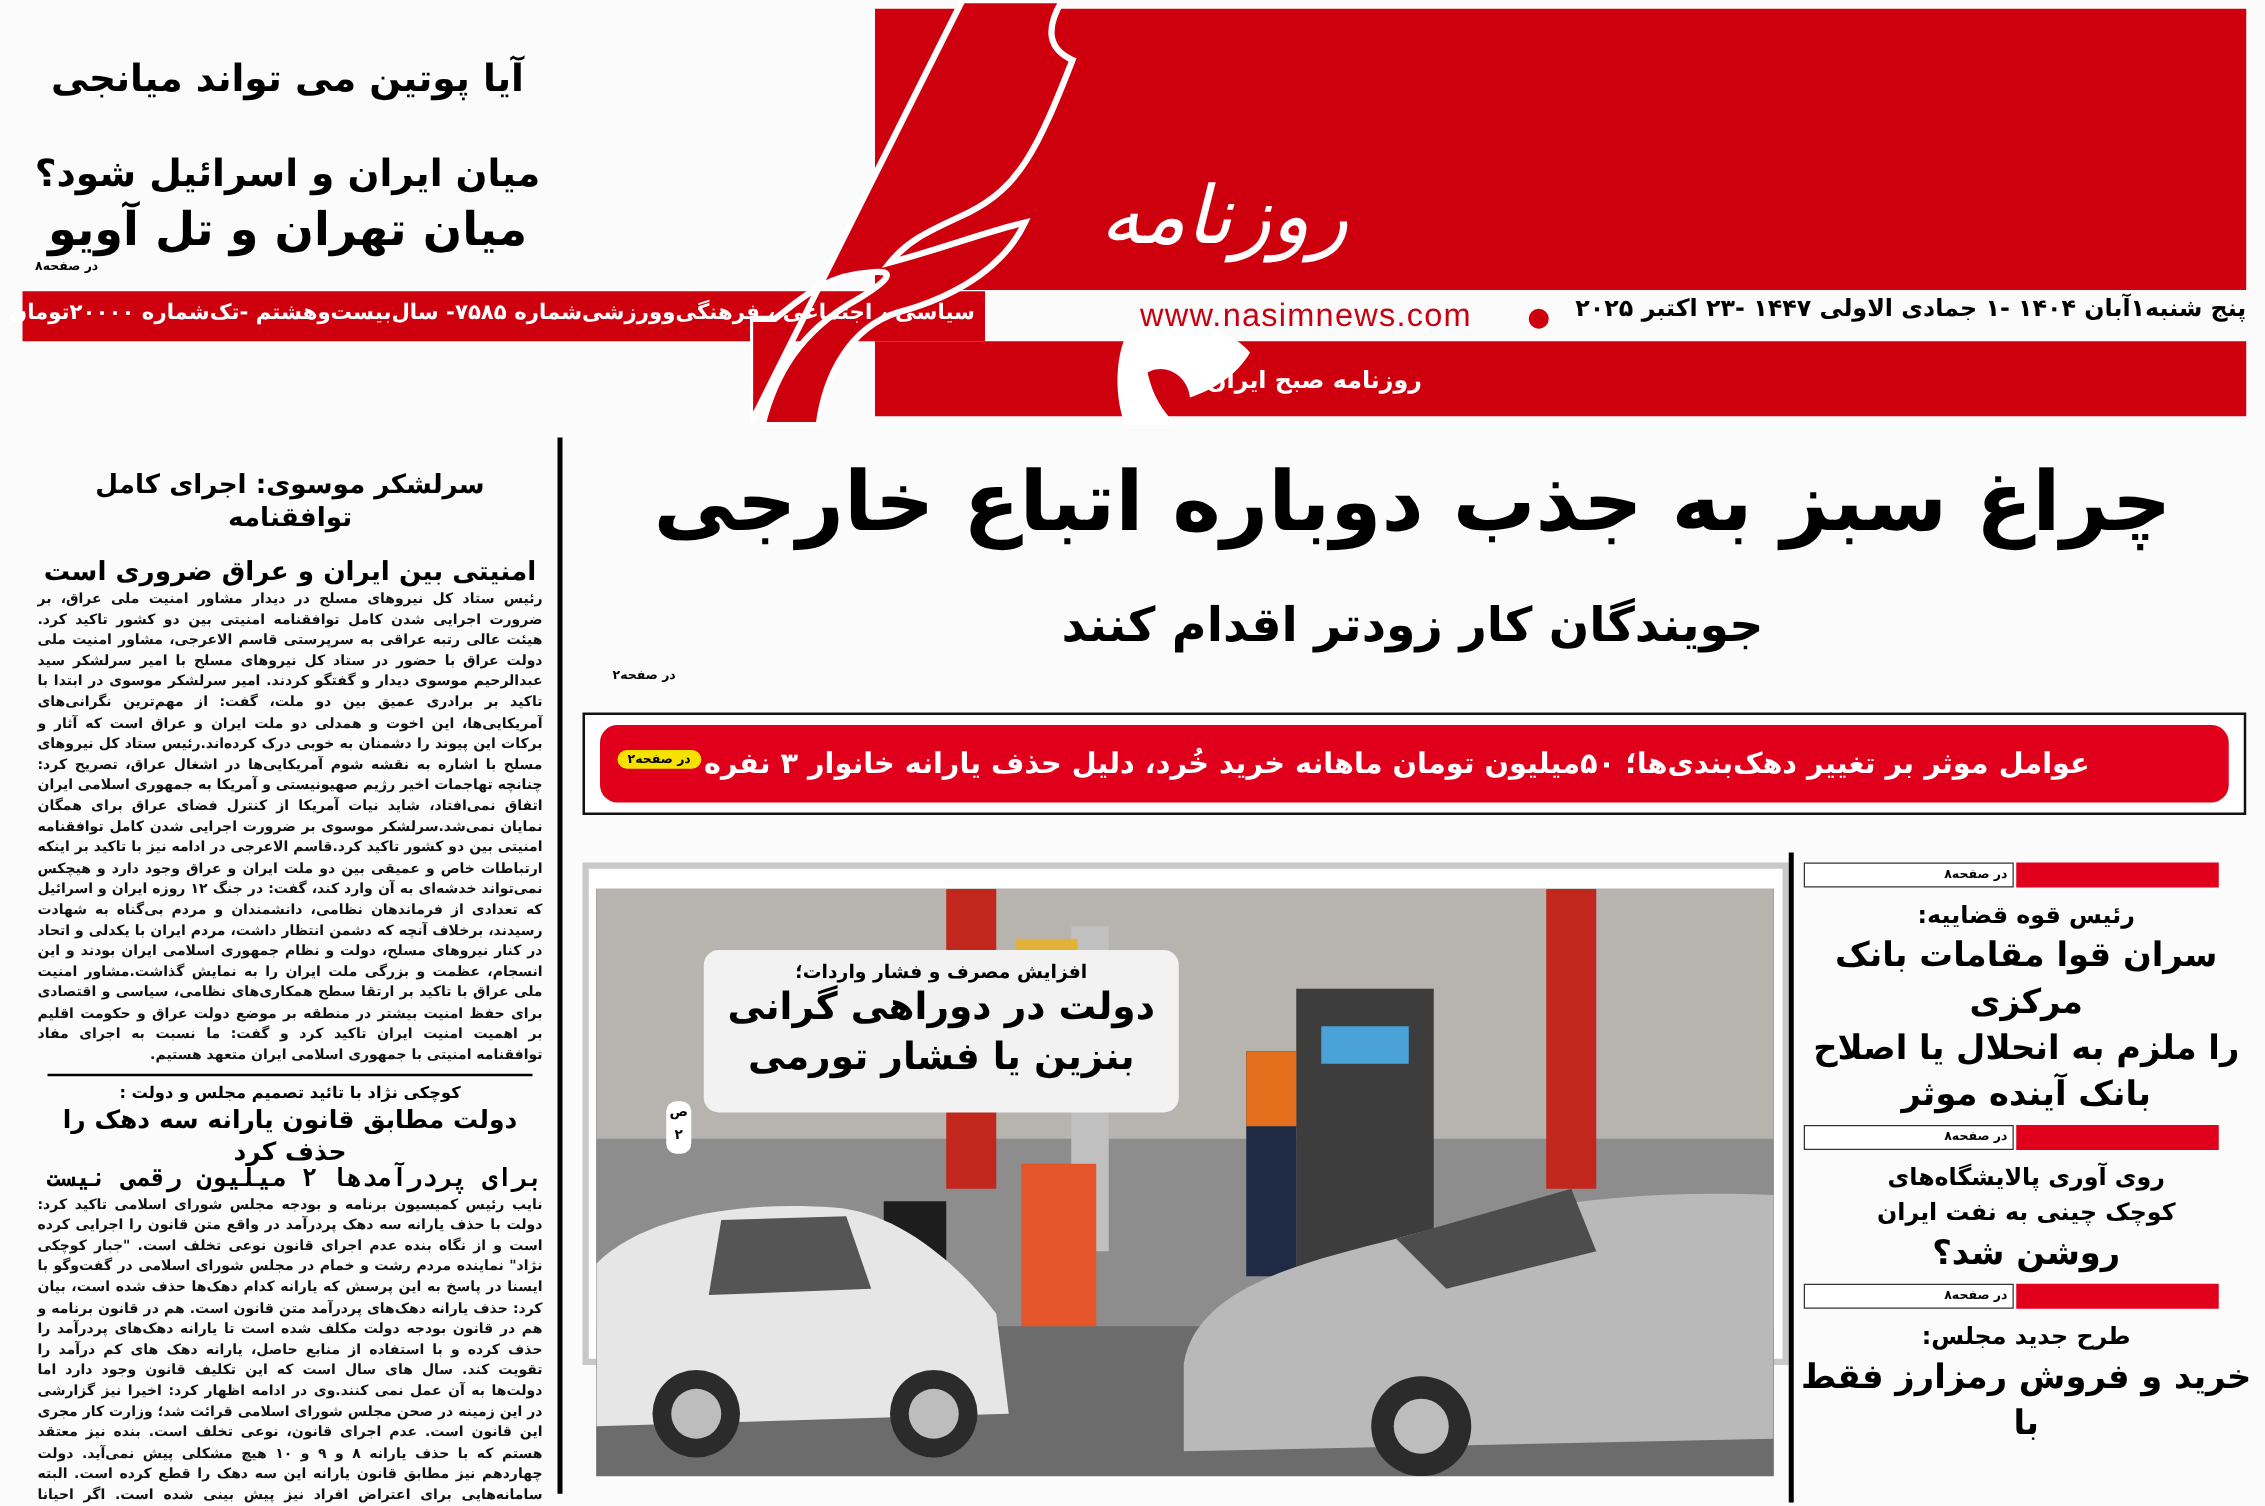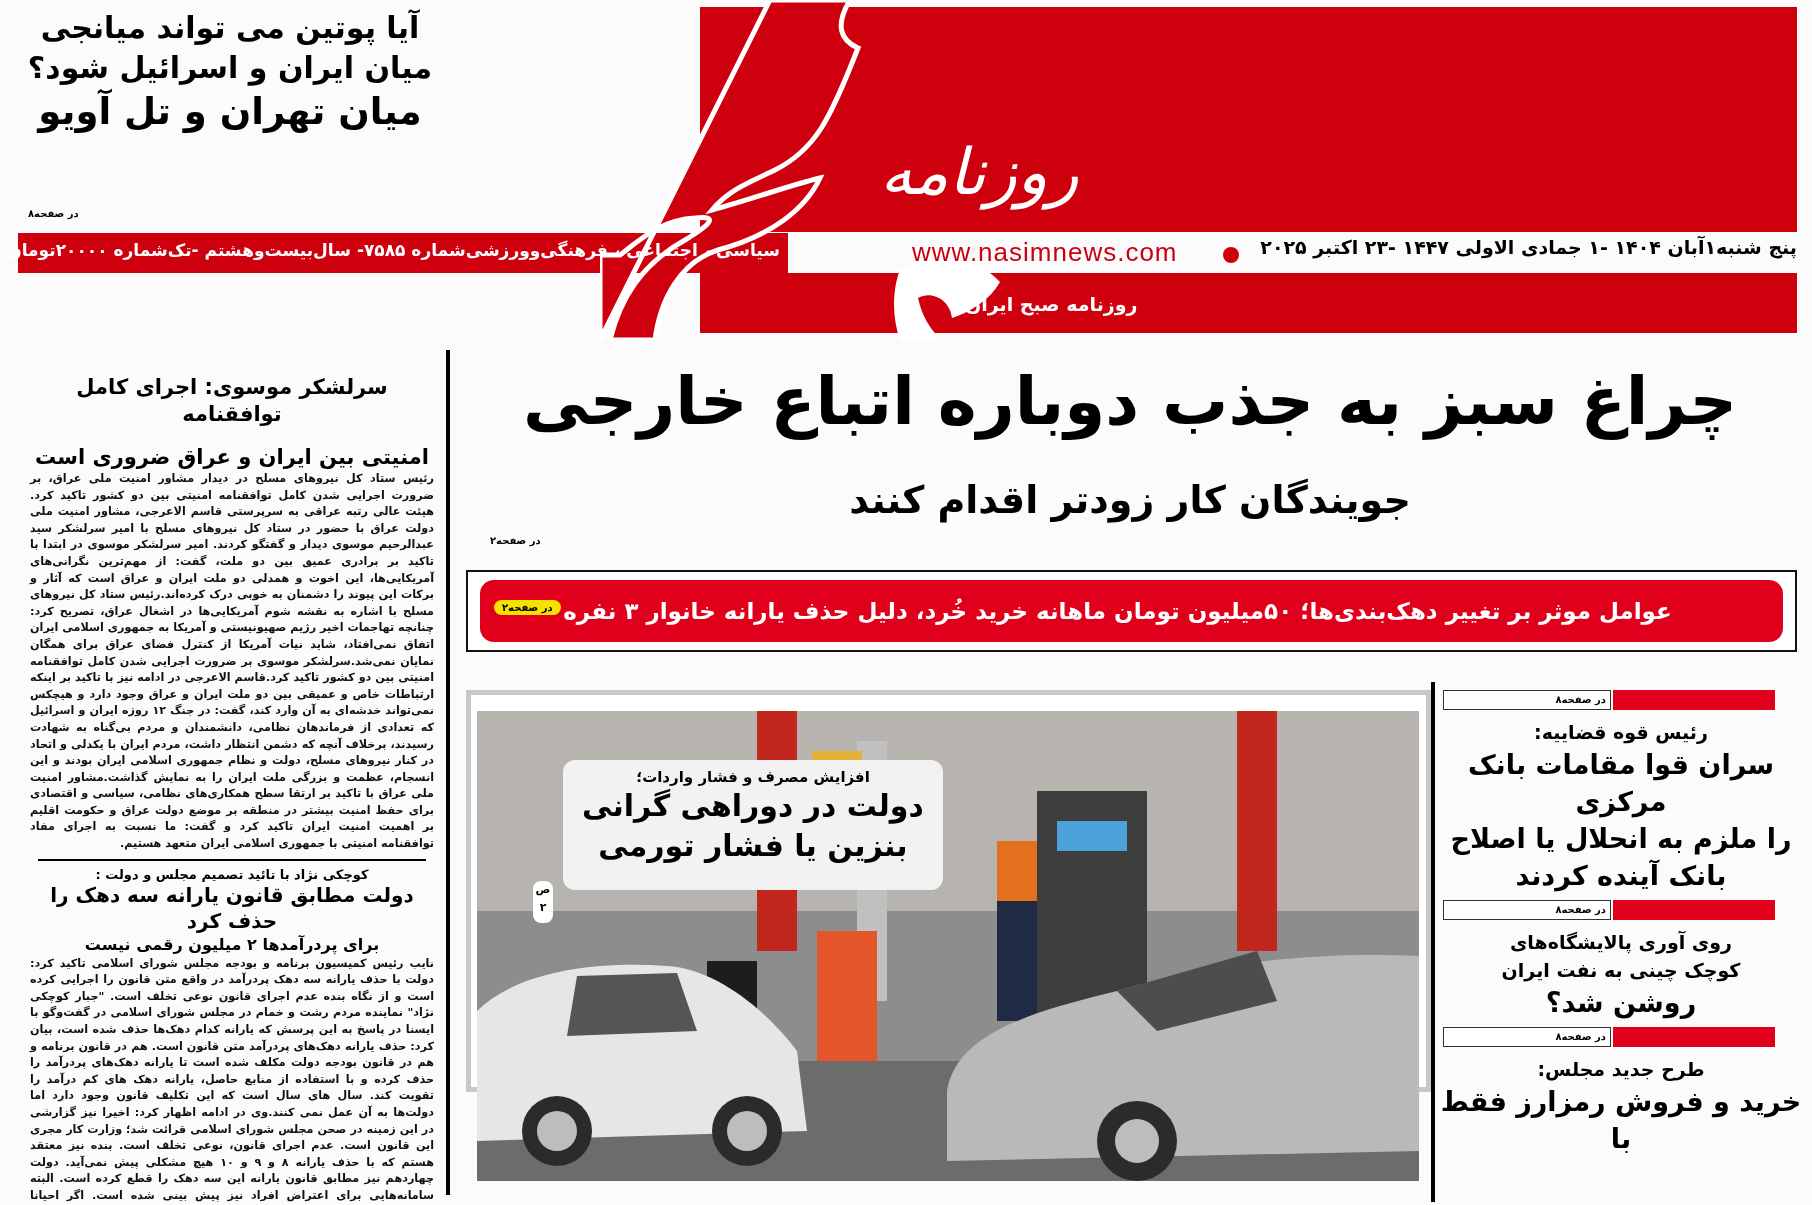--- a/index.html
+++ b/index.html
@@ -16,21 +16,21 @@
 
   .logo-word { position: absolute; left: 880px; top: 135px; font-family: "DejaVu Serif", serif; font-size: 64px; color: #fff; font-style: italic; letter-spacing: 8px; }
   .website { position: absolute; left: 912px; top: 237px; direction: ltr; font-family: "Liberation Sans", sans-serif; font-size: 26px; color: #c80010; letter-spacing: 1px; }
   .red-dot { position: absolute; left: 1223px; top: 247px; width: 16px; height: 16px; border-radius: 50%; background: #cf000e; }
   .date-line { position: absolute; right: 15px; top: 236px; font-family: "DejaVu Sans", sans-serif; font-weight: bold; font-size: 19px; color: #000; white-space: nowrap; }
   .tagline { position: absolute; left: 965px; top: 293px; font-weight: bold; font-size: 19px; color: #fff; white-space: nowrap; }
   .issue-line { position: absolute; left: 20px; top: 240px; width: 760px; font-size: 17px; font-weight: bold; color: #fff; white-space: nowrap; text-align: right; }
 
   
   .teaser { position: absolute; left: 20px; top: 8px; width: 420px; text-align: center; }
-  .teaser .q1 { font-size: 30px; font-weight: bold; line-height: 40px; }
+  .teaser .q1 { font-size: 30px; font-weight: bold; line-height: 40px; margin-top: 36px; }
   .teaser .q2 { font-size: 37px; font-weight: bold; line-height: 47px; }
   .page-ref-small { font-size: 10px; font-weight: bold; }
   .teaser .page-ref-small { position: absolute; left: 8px; top: 200px; }
 
   
   .main-headline { position: absolute; left: 470px; top: 360px; width: 1320px; text-align: center; font-size: 66px; font-weight: bold; line-height: 84px; letter-spacing: 1px; }
   .main-sub { position: absolute; left: 470px; top: 478px; width: 1320px; text-align: center; font-size: 38px; font-weight: bold; }
   .main-ref { position: absolute; left: 490px; top: 535px; font-size: 10px; font-weight: bold; }
 
   
@@ -39,21 +39,21 @@
   .banner-text { color: #fff; font-weight: bold; font-size: 23px; white-space: nowrap; }
   .banner-pill { position: absolute; left: 26px; top: 28px; background: #f6e200; border-radius: 12px; padding: 2px 8px; font-size: 10px; font-weight: bold; color: #000; }
 
   
   .left-col { position: absolute; left: 18px; top: 350px; width: 432px; height: 845px; border-right: 4px solid #000; padding: 8px 12px 0 12px; }
   .lc-title { text-align: center; font-size: 21px; font-weight: bold; line-height: 27px; margin-top: 16px; }
   .lc-body { font-size: 11.2px; line-height: 16.6px; text-align: justify; font-weight: bold; color: #111; margin-top: 0; }
   .lc-divider { height: 2px; background: #000; margin: 6px 8px; }
   .lc-kicker { text-align: center; font-size: 13px; font-weight: bold; }
   .lc-title2 { text-align: center; font-size: 20px; font-weight: bold; line-height: 26px; }
-  .lc-sub2 { text-align: center; font-size: 16px; font-weight: bold; line-height: 22px; }
+  .lc-sub2 { font-size: 20px; font-weight: bold; line-height: 22px; font-family: Liberation Mono, monospace; }
 
   
   .photo-frame { position: absolute; left: 466px; top: 690px; width: 965px; height: 402px; border: 5px solid #c8c8c8; background: #fff; }
   .photo { position: absolute; left: 6px; top: 16px; width: 942px; height: 470px; overflow: hidden; background: #7a7a7a; }
   .photo svg { width: 100%; height: 100%; display: block; }
   .photo-caption { position: absolute; left: 92px; top: 65px; width: 380px; height: 130px; background: #f2f2f2; border-radius: 12px; text-align: center; padding-top: 8px; }
   .photo-caption .kick { font-size: 15px; font-weight: bold; }
   .photo-caption .head { font-size: 30px; font-weight: bold; line-height: 40px; }
   .photo-pageref { position: absolute; left: 62px; top: 186px; width: 20px; height: 42px; background: #fff; border-radius: 8px; font-size: 11px; font-weight: bold; text-align: center; line-height: 18px; }
 
@@ -160,21 +160,21 @@
 
 <div class="right-col">
   <div class="rc-bar" style="margin-top:8px">
     <div class="red"></div>
     <div class="box">در صفحه۸</div>
   </div>
   <div class="rc-story">
     <div class="rc-kicker">رئیس قوه قضاییه:</div>
     <div class="rc-head">سران قوا مقامات بانک مرکزی</div>
     <div class="rc-head">را ملزم به انحلال یا اصلاح</div>
-    <div class="rc-head">بانک آینده کردند</div>
+    <div class="rc-head">بانک آینده موثر</div>
   </div>
 
   <div class="rc-bar">
     <div class="red"></div>
     <div class="box">در صفحه۸</div>
   </div>
   <div class="rc-story">
     <div class="rc-kicker">روی آوری پالایشگاه‌های</div>
     <div class="rc-kicker">کوچک چینی به نفت ایران</div>
     <div class="rc-head">روشن شد؟</div>

